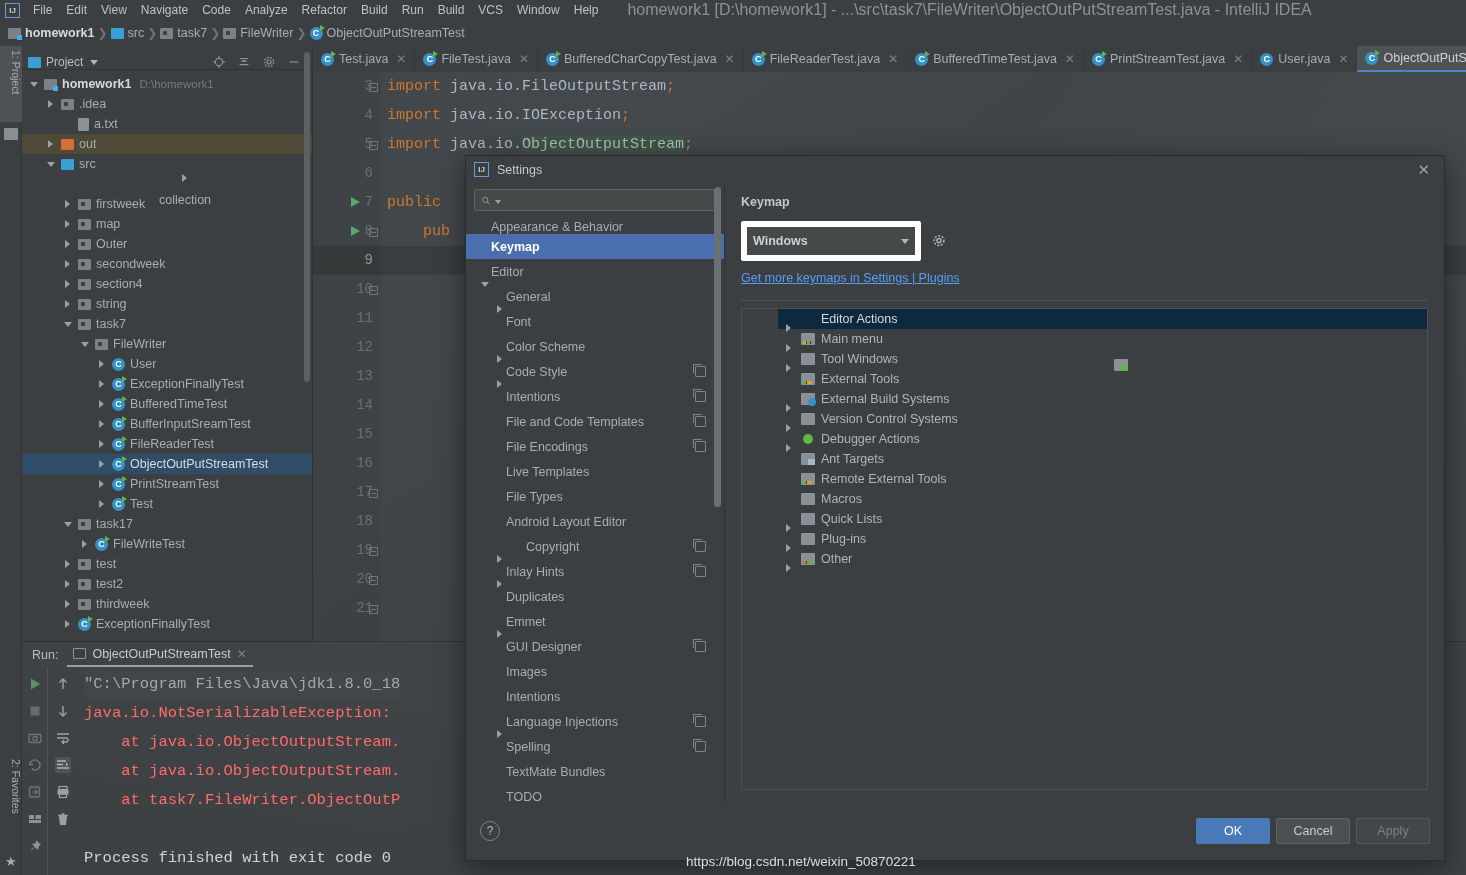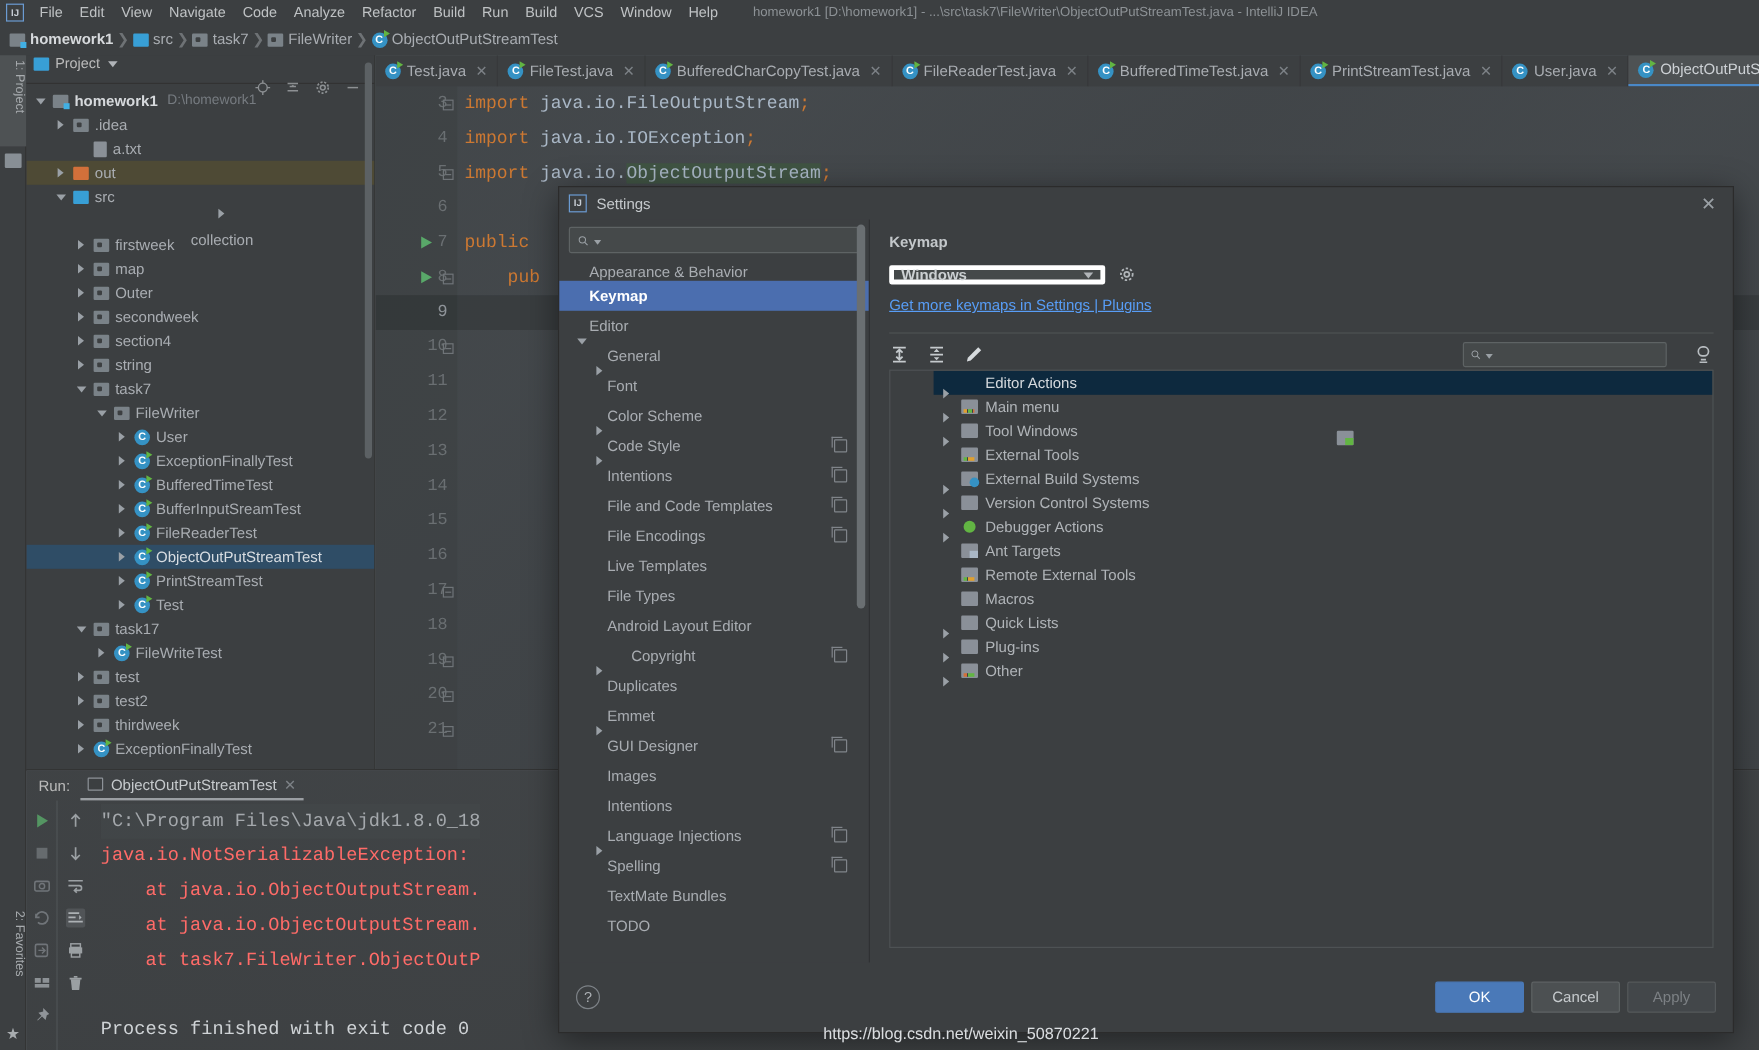--- a/index.html
+++ b/index.html
@@ -19,21 +19,21 @@
     font-size: 12px; color: #bfc2c4;
   }
   .ij-logo {
     width: 15px; height: 15px; margin: 0 6px 0 5px;
     border: 1px solid #6b9bd2; background: #3c3f41; color: #c7cdd4;
     font-size: 8px; font-weight: bold; line-height: 13px; text-align: center;
     font-family: "Liberation Sans", sans-serif;
   }
   .menu-item { padding: 2px 7px; cursor: default; white-space: nowrap; }
   .win-title {
-    margin-left: 22px; color: #8d9296; font-size: 11px; white-space: nowrap;
+    margin-left: 22px; color: #8d9296; font-size: 16px; white-space: nowrap;
   }
 
   
   .breadcrumb {
     position: absolute; left: 0; top: 20px; width: 1466px; height: 26px;
     background: #3c3f41; display: flex; align-items: center;
     font-size: 12.5px; padding-left: 8px; gap: 2px;
   }
   .crumb { display: flex; align-items: center; gap: 4px; color: #a9adb2; }
   .crumb.first { color: #d6d9dc; font-weight: bold; }
@@ -60,22 +60,22 @@
   }
   .strip-btn.sel { background: #4e5254; }
   .strip-ic { position:absolute; left:4px; width:14px;height:12px;background:#888f95;border-radius:1px;}
 
   
   .projpanel {
     position: absolute; left: 22px; top: 46px; width: 291px; height: 595px;
     background: #3c3f41; border-right: 1px solid #323232;
   }
   .proj-head {
-    height: 24px; display: flex; align-items: flex-start; padding: 0 6px;
-    border-bottom: 1px solid #323232; font-size: 12px; color: #bbbbbb; gap: 6px; flex-direction: column;
+    height: 24px; display: flex; align-items: flex-end; padding: 0 6px;
+    border-bottom: 1px solid #323232; font-size: 12px; color: #bbbbbb; gap: 6px;
   }
   .proj-head-title { display: flex; align-items: center; gap: 5px; }
   .proj-head-icons { margin-left: auto; display: flex; align-items: center; gap: 11px; padding-right: 5px; }
   .hic { width: 14px; height: 14px; opacity: .75; }
   .tree { position: relative; font-size: 12.5px; padding-top: 4px; overflow: hidden; height: 570px; }
   .trow {
     display: flex; align-items: center; height: 20px; gap: 5px; white-space: nowrap;
     padding-right: 6px; color: #a9adb2;
   }
   .trow.sel { background: #2f4d66; color: #d8dde2; }
@@ -220,21 +220,21 @@
   .srow .slabel { flex: 1; }
   .copyic { width:11px; height:11px; border:1px solid #8c9197; border-radius:1px; position:relative; opacity:.85;}
   .copyic:after{content:'';position:absolute;left:-3px;top:-3px;width:8px;height:8px;border:1px solid #8c9197;
      border-right:0;border-bottom:0;}
   .sl-scroll{position:absolute; right:3px; top:4px; width:7px; height:320px; background:#6a6f72; border-radius:4px;}
 
   .dlg-right { flex:1; position:relative; padding: 12px 16px 0 16px; }
   .kmtitle { font-size: 12.5px; color: #c3c7ca; font-weight: bold; margin-bottom: 12px; }
   .kmrow1 { display:flex; align-items:center; gap:10px; }
   .kmselect {
-    width: 180px; height: 16px; background: #45494a; border: 4px solid #ffffff;
+    width: 180px; height: 40px; background: #45494a; border: 6px solid #ffffff;
     display:flex; align-items:center; padding: 0 6px; font-size:12.5px; color:#ccd0d3;
     font-weight: bold; border-radius:2px;
   }
   .kmselect .cv { margin-left:auto; border-top:5px solid #b0b4b8; border-left:4px solid transparent;
      border-right:4px solid transparent; }
   .kmlink { color: #589df6; font-size: 12.5px; margin-top: 10px; display:inline-block; }
   .kmsep { height:1px; background:#4e5254; margin: 14px 0 0 0; }
   .kmtools { display:flex; align-items:center; gap:14px; height: 34px; }
   .kmsearch {
     margin-left:auto; width: 170px; height: 21px; background:#45494a; border:1px solid #5e6364;
@@ -760,20 +760,25 @@
               <span class="sarrow"></span>
               <span class="slabel">File Types</span>
             </div>
             <div class="srow" style="padding-left: 27px;">
               <span class="sarrow"></span>
               <span class="slabel">Android Layout Editor</span>
             </div>
             <div class="srow" style="padding-left: 27px; gap: 20px;">
               <span class="sarrow r"></span>
               <span class="slabel">Copyright</span>
+              <span class="copyic"></span>
+            </div>
+            <div class="srow" style="padding-left: 27px;">
+              <span class="sarrow r"></span>
+              <span class="slabel">Inlay Hints</span>
               <span class="copyic"></span>
             </div>
             <div class="srow" style="padding-left: 27px;">
               <span class="sarrow"></span>
               <span class="slabel">Duplicates</span>
             </div>
             <div class="srow" style="padding-left: 27px;">
               <span class="sarrow r"></span>
               <span class="slabel">Emmet</span>
             </div>

